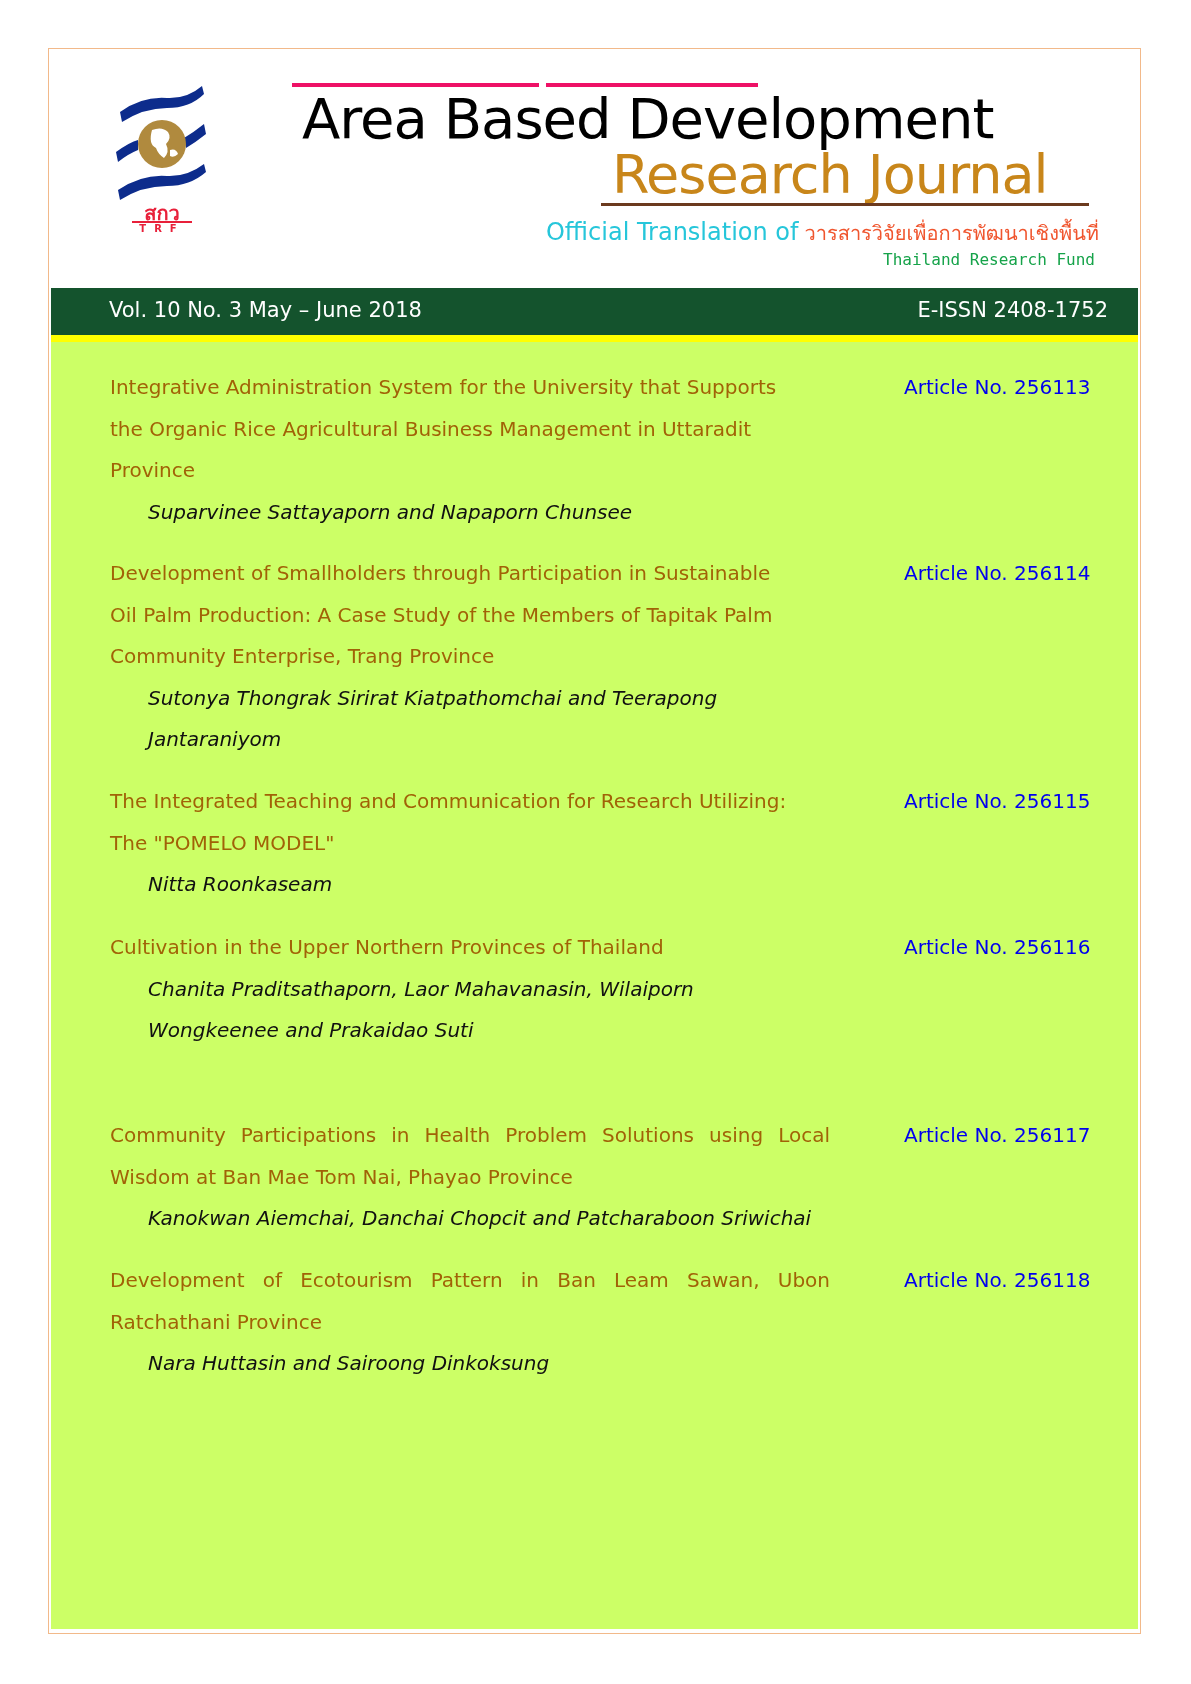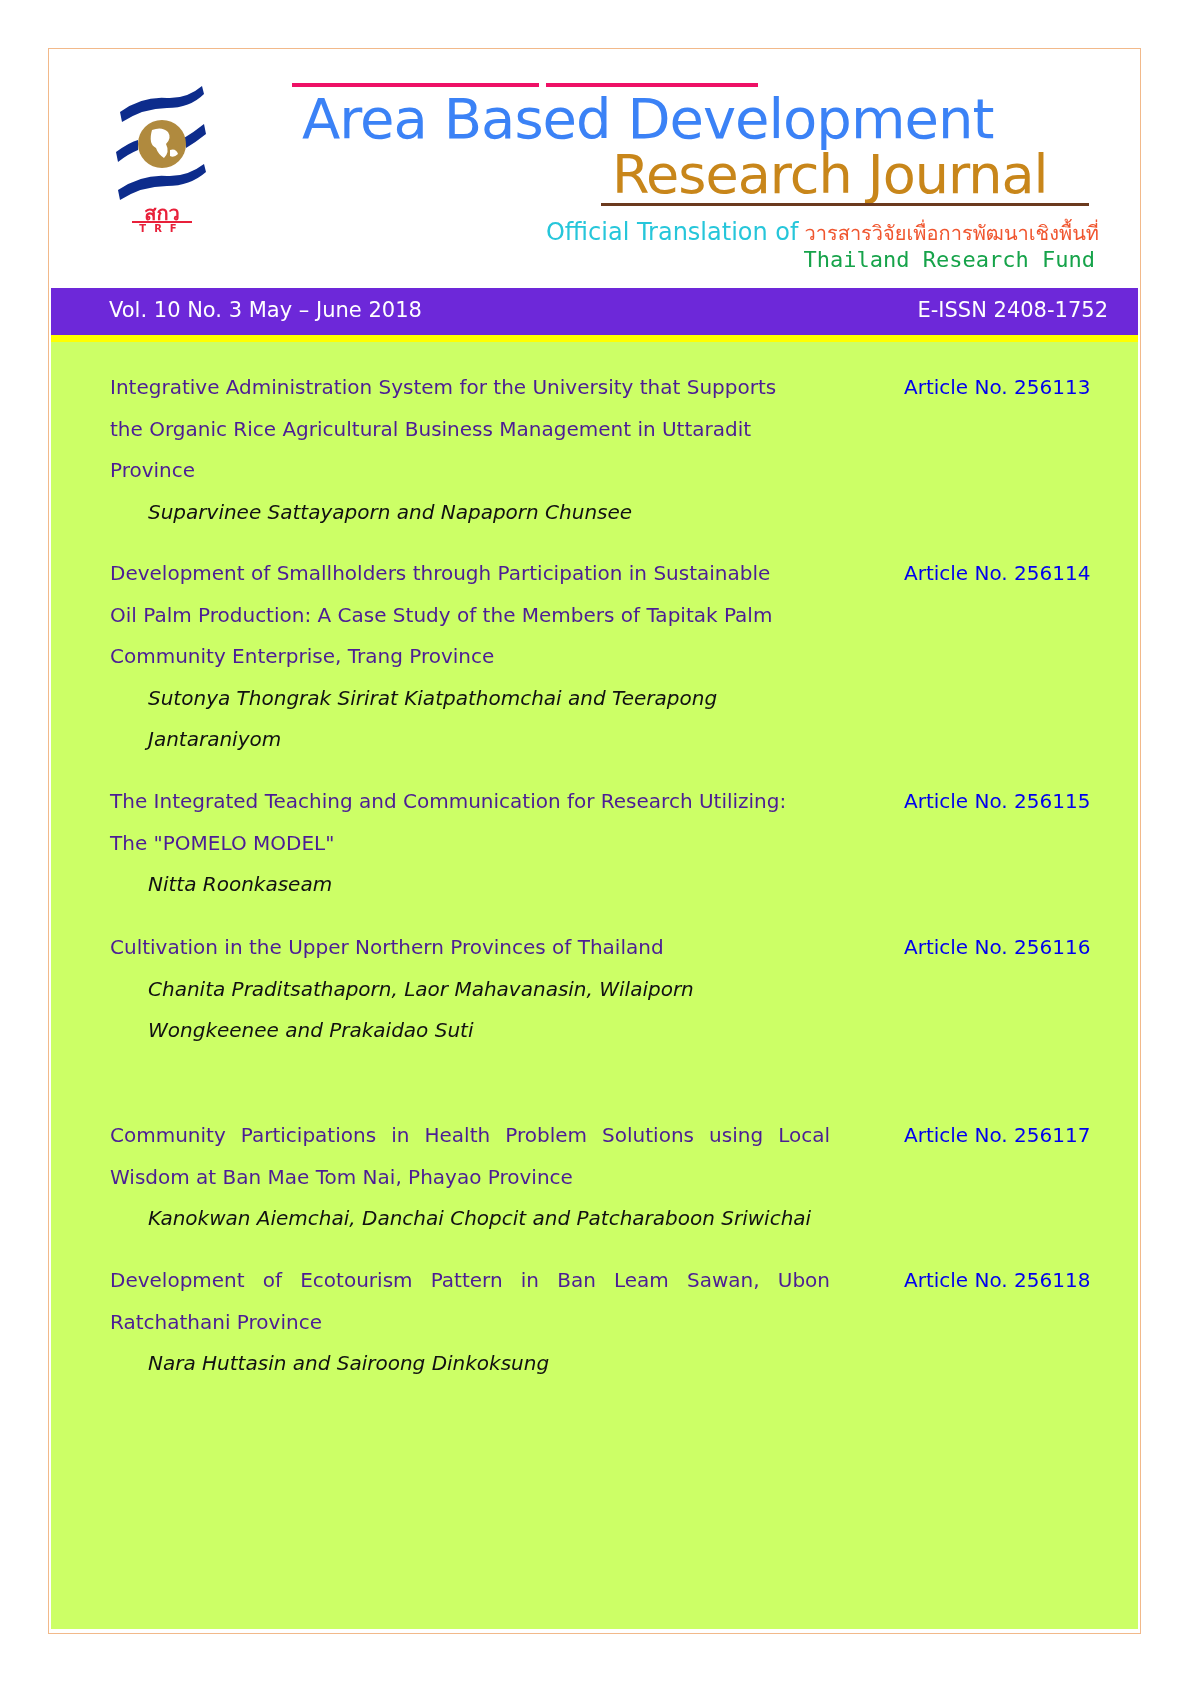--- a/index.html
+++ b/index.html
@@ -1,34 +1,34 @@
 <!DOCTYPE html>
 <html><head>
 <meta charset="utf-8">
 <style>
   html, body { margin:0; padding:0; }
   body { width:1191px; height:1684px; background:#ffffff; position:relative; overflow:hidden; font-family:"DejaVu Sans", sans-serif; }
   .frame { position:absolute; left:48px; top:48px; width:1093px; height:1586px; border:1px solid #F2B98A; box-sizing:border-box; }
   .logo { position:absolute; left:112px; top:82px; width:100px; height:150px; }
   .pink-rule { position:absolute; top:83px; height:4px; background:#EE1166; }
-  .title1 { position:absolute; left:302px; top:84px; font-family:"DejaVu Sans", sans-serif; font-size:56px; color:#3b82f6; letter-spacing:-1px; white-space:nowrap; line-height:70px; }
+  .title1 { position:absolute; left:302px; top:84px; font-family:"DejaVu Sans", sans-serif; font-size:56px; color:#000000; letter-spacing:-1px; white-space:nowrap; line-height:70px; }
   .title2 { position:absolute; left:612px; top:142px; font-family:"DejaVu Sans", sans-serif; font-size:54px; color:#C8861A; letter-spacing:-1px; white-space:nowrap; line-height:66px; }
   .brown-rule { position:absolute; left:601px; top:203px; width:488px; height:3px; background:#6B3A1E; }
   .subtitle { position:absolute; right:92px; top:217px; white-space:nowrap; line-height:30px; }
   .sub-en { font-family:"DejaVu Sans", sans-serif; font-size:24px; color:#26C6DA; }
   .sub-th { font-family:"DejaVu Sans", sans-serif; font-size:20px; color:#F0552E; margin-left:6px; }
-  .fund { position:absolute; right:96px; top:246px; font-family:"DejaVu Sans Mono", monospace; font-size:22px; color:#16A34A; white-space:nowrap; line-height:28px; }
-  .band { position:absolute; left:51px; top:288px; width:1087px; height:47px; background:#6d28d9; }
+  .fund { position:absolute; right:96px; top:246px; font-family:"DejaVu Sans Mono", monospace; font-size:16px; color:#16A34A; white-space:nowrap; line-height:28px; }
+  .band { position:absolute; left:51px; top:288px; width:1087px; height:47px; background:#14532d; }
   .band .vol { position:absolute; left:58px; top:10px; color:#ffffff; font-size:21px; white-space:nowrap; }
   .band .issn { position:absolute; right:30px; top:10px; color:#ffffff; font-size:21px; white-space:nowrap; }
   .yellow { position:absolute; left:51px; top:335px; width:1087px; height:7px; background:#FFFF00; }
   .green { position:absolute; left:51px; top:342px; width:1087px; height:1287px; background:#CCFF66; }
   .entry { position:absolute; left:110px; width:720px; }
   .entry .line { font-size:20px; line-height:41.6px; height:41.6px; white-space:nowrap; }
-  .entry .t { color:#4c1d95; }
+  .entry .t { color:#a16207; }
   .entry .t.justify { text-align:justify; text-align-last:justify; }
   .entry .a { color:#111111; font-style:italic;margin-left:38px; }
   .artno { position:absolute; left:904px; font-size:20px; line-height:41.6px; color:#0000EE; white-space:nowrap; }
 </style>
 </head>
 <body>
 
 <div class="frame"></div>
 
 <div class="logo">

